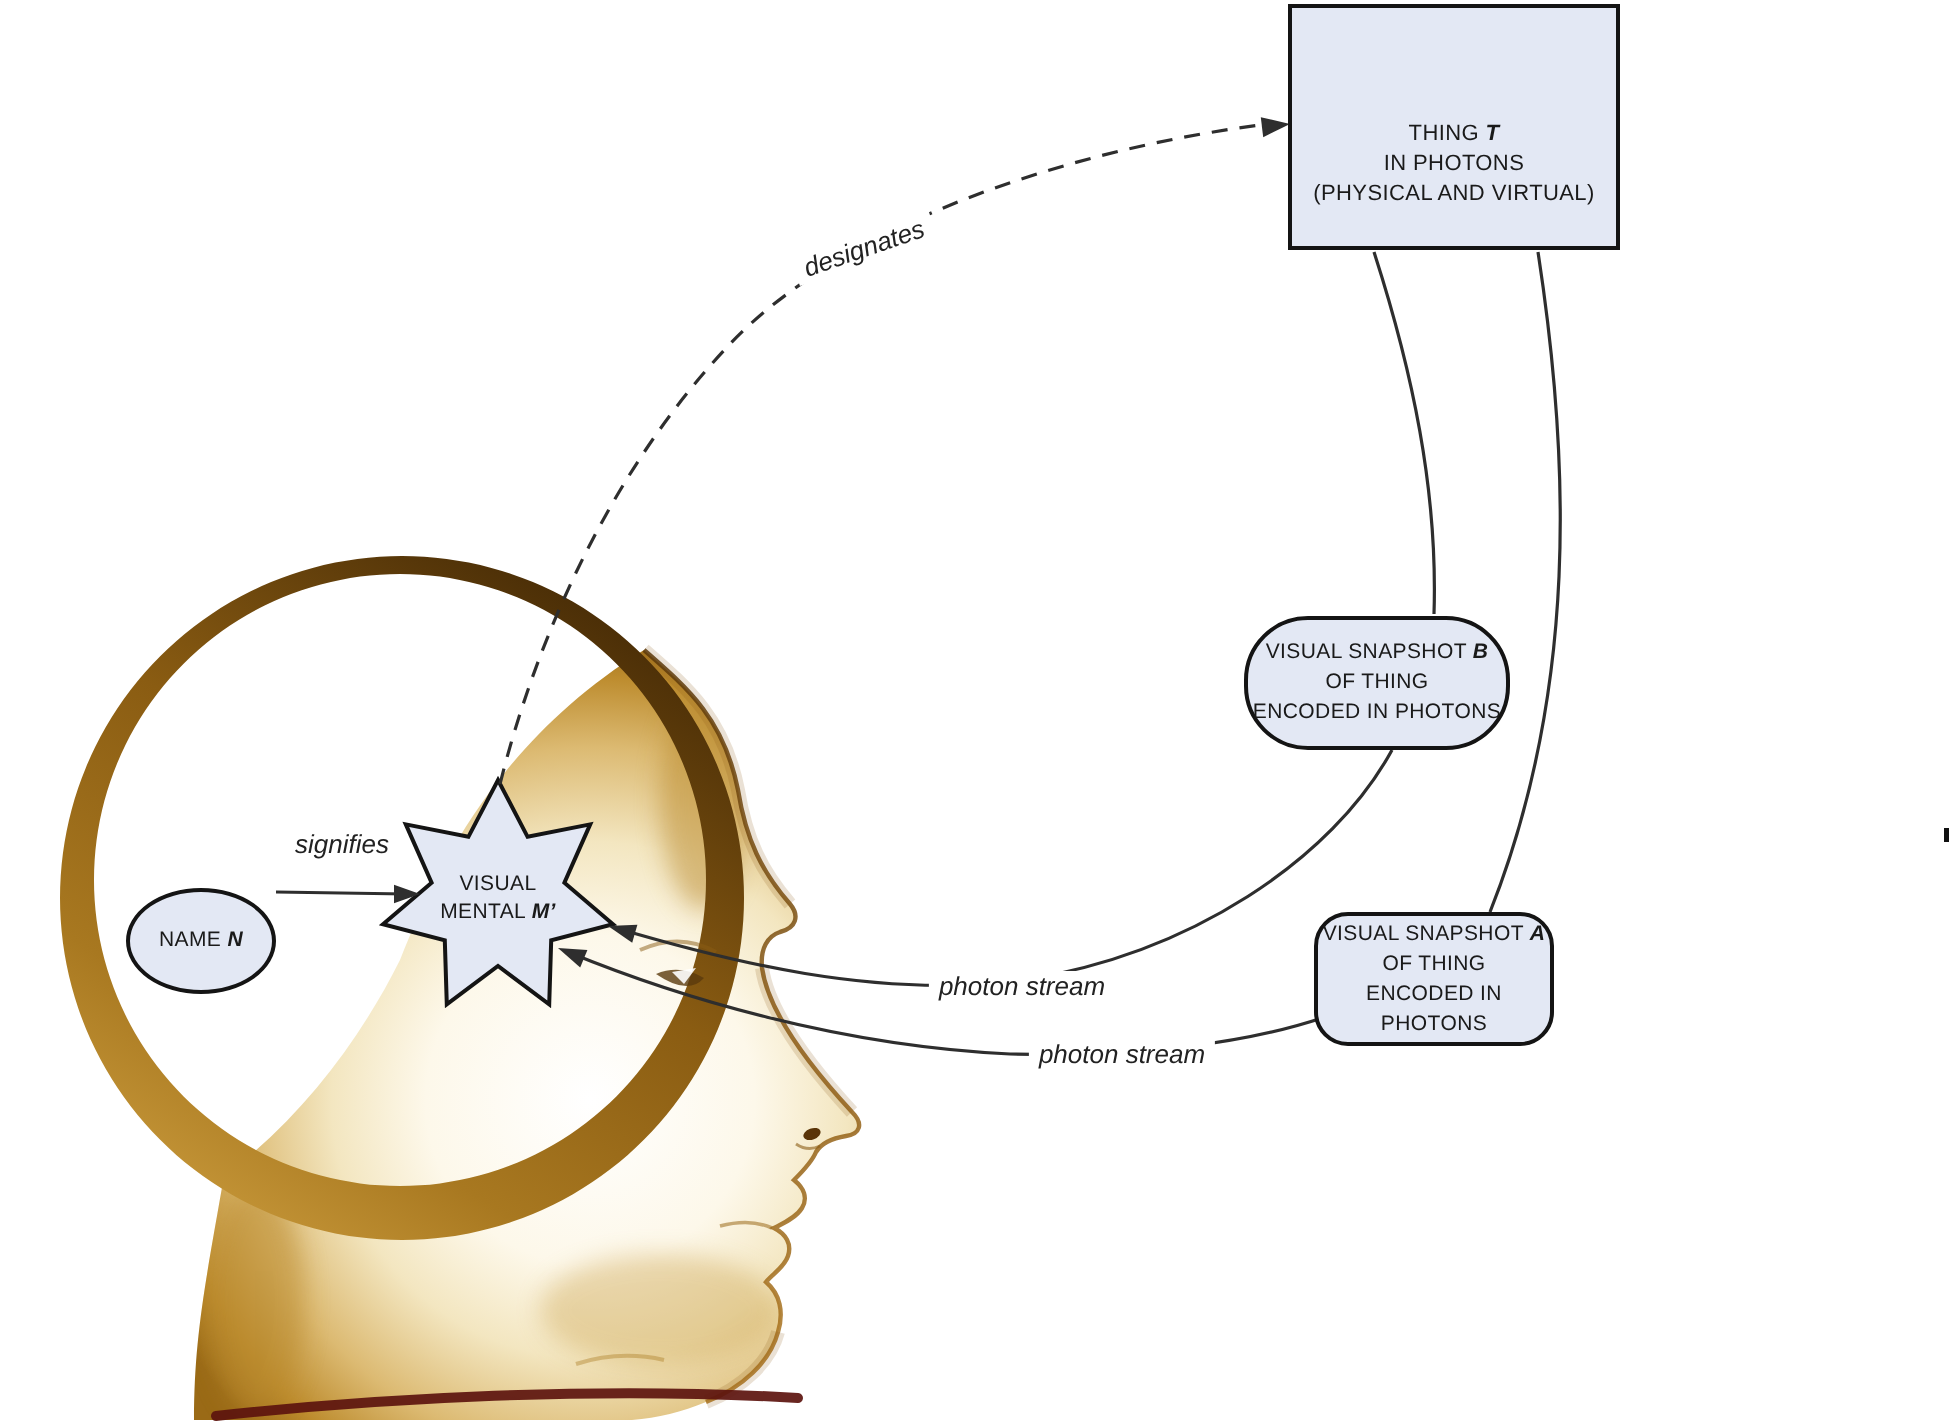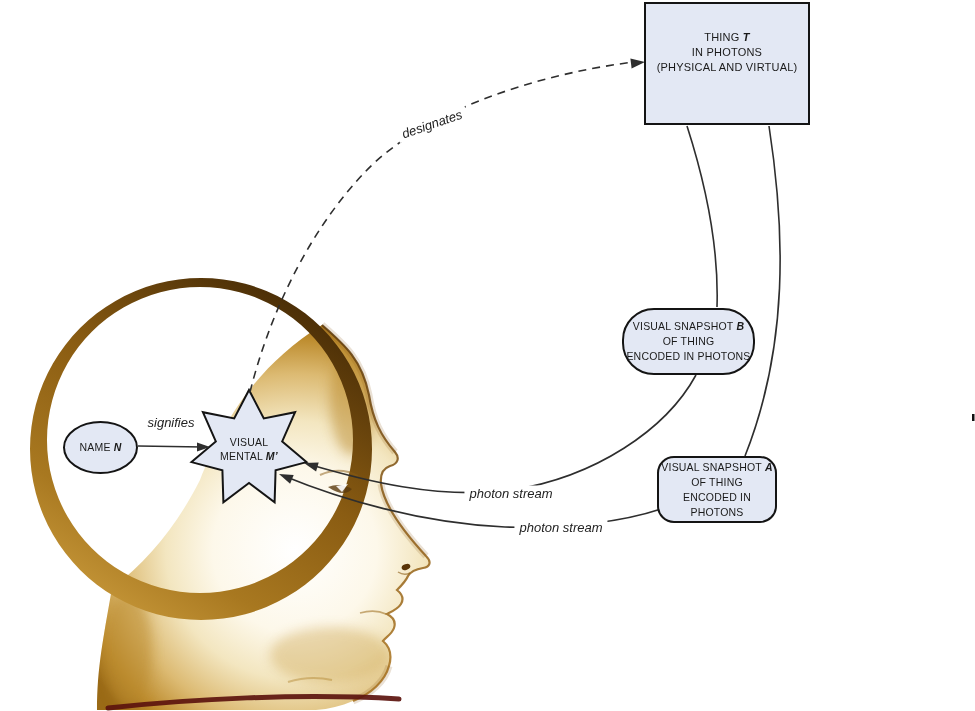--- a/index.html
+++ b/index.html
@@ -9,25 +9,25 @@
   }
   .canvas svg{position:absolute;left:0;top:0;z-index:1;}
   .node{
     position:absolute;z-index:2;box-sizing:border-box;
     background:var(--node-fill,#e3e8f4);
     border:2px solid var(--node-border,#141414);
     text-align:center;font-size:10.5px;line-height:15px;letter-spacing:.2px;
     display:flex;flex-direction:column;justify-content:center;align-items:center;
   }
   .node .var{font-weight:bold;font-style:italic;}
-  .node-thing{left:644px;top:2px;width:166px;height:123px;font-size:11px;justify-content:flex-start;padding-top:26px;}
+  .node-thing{left:644px;top:2px;width:166px;height:123px;font-size:11px;justify-content:flex-start;padding-top:56px;}
   .node-thing .bold{font-weight:normal;}
   .node-snapshot-b{left:622px;top:308px;width:133px;height:67px;border-radius:32px;}
   .node-snapshot-a{left:657px;top:456px;width:120px;height:67px;border-radius:17px;}
-  .node-name{left:63px;top:421px;width:75px;height:53px;border-radius:50%;}
+  .node-name{left:63px;top:444px;width:75px;height:53px;border-radius:50%;}
   .star-label{
     position:absolute;z-index:2;left:249px;top:449px;transform:translate(-50%,-50%);
     text-align:center;font-size:10.5px;line-height:14px;letter-spacing:.2px;white-space:nowrap;
   }
   .star-label .var{font-weight:bold;font-style:italic;}
   .edge-label{
     position:absolute;z-index:3;transform:translate(-50%,-50%);
     font-style:italic;font-size:13px;color:#222;background:#fff;
     padding:0 5px;white-space:nowrap;
   }

